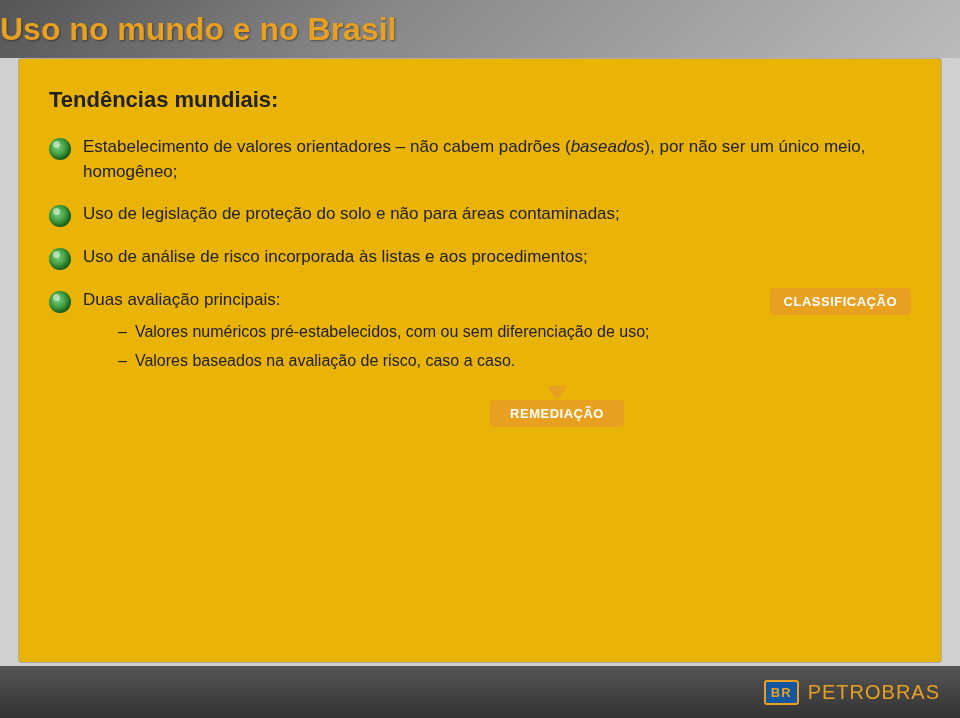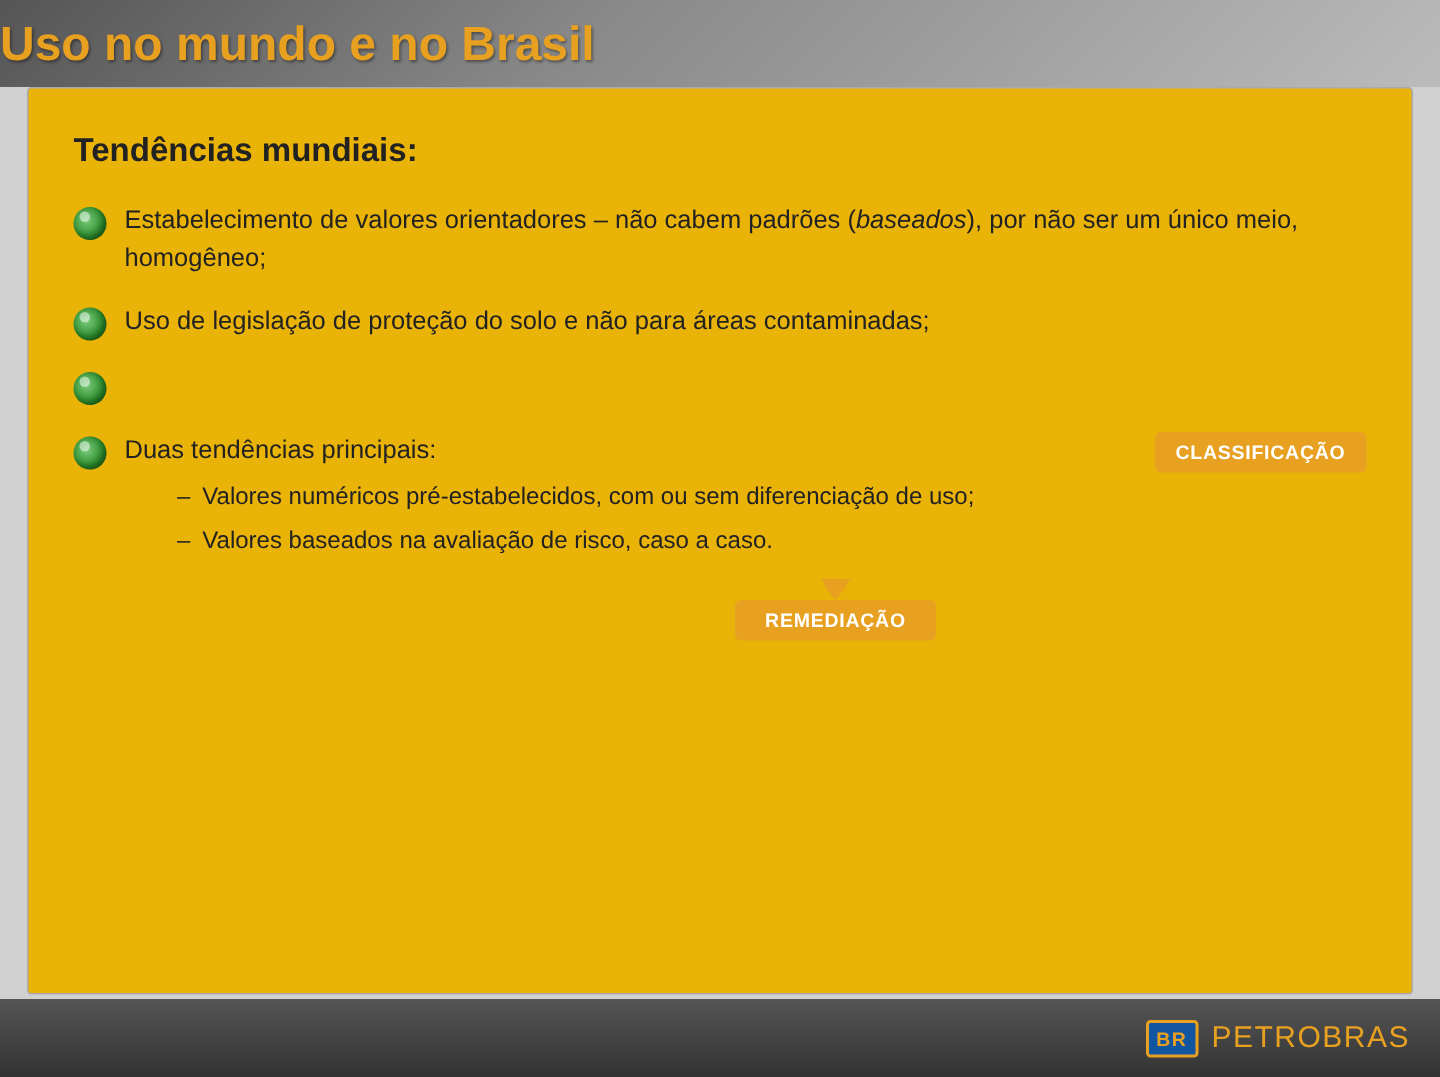--- a/index.html
+++ b/index.html
@@ -234,27 +234,28 @@
     <span class="bullet-text">Estabelecimento de valores orientadores – não cabem padrões (<em>baseados</em>), por não ser um único meio, homogêneo;</span>
   </div>
 
   <div class="bullet-item">
     <div class="bullet-icon-inner"></div>
     <span class="bullet-text">Uso de legislação de proteção do solo e não para áreas contaminadas;</span>
   </div>
 
   <div class="bullet-item">
     <div class="bullet-icon-inner"></div>
+    <span class="bullet-text">Uso de análise de risco incorporada às listas e aos procedimentos;</span>
   </div>
 
   <div class="last-section">
     <div class="bullet-icon-inner"></div>
     <div class="last-section-content">
       <div style="display:flex; align-items:flex-start; justify-content:space-between;">
-        <span class="bullet-text">Duas tendências principais:</span>
+        <span class="bullet-text">Duas avaliação principais:</span>
         <div class="classificacao-badge">CLASSIFICAÇÃO</div>
       </div>
       <div class="sub-bullets">
         <div class="sub-bullet">
           <span>Valores numéricos pré-estabelecidos, com ou sem diferenciação de uso;</span>
         </div>
         <div class="sub-bullet">
           <span>Valores baseados na avaliação de risco, caso a caso.</span>
         </div>
       </div>

